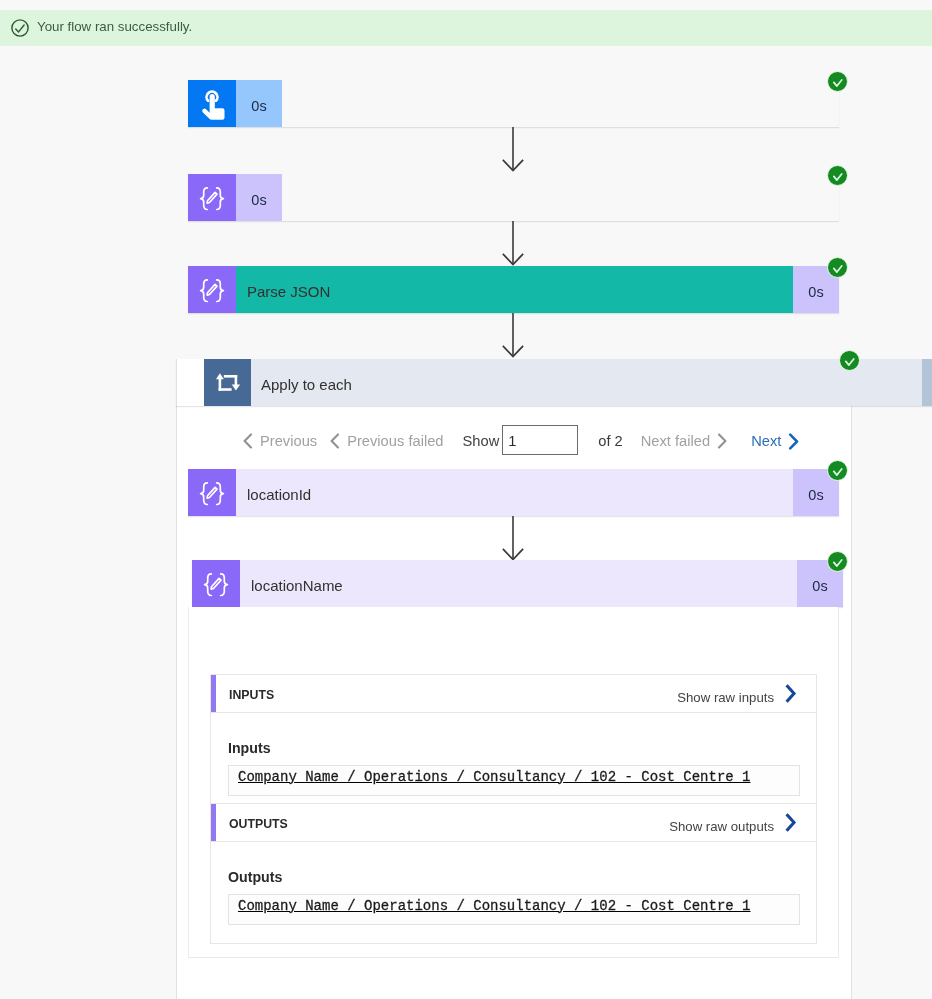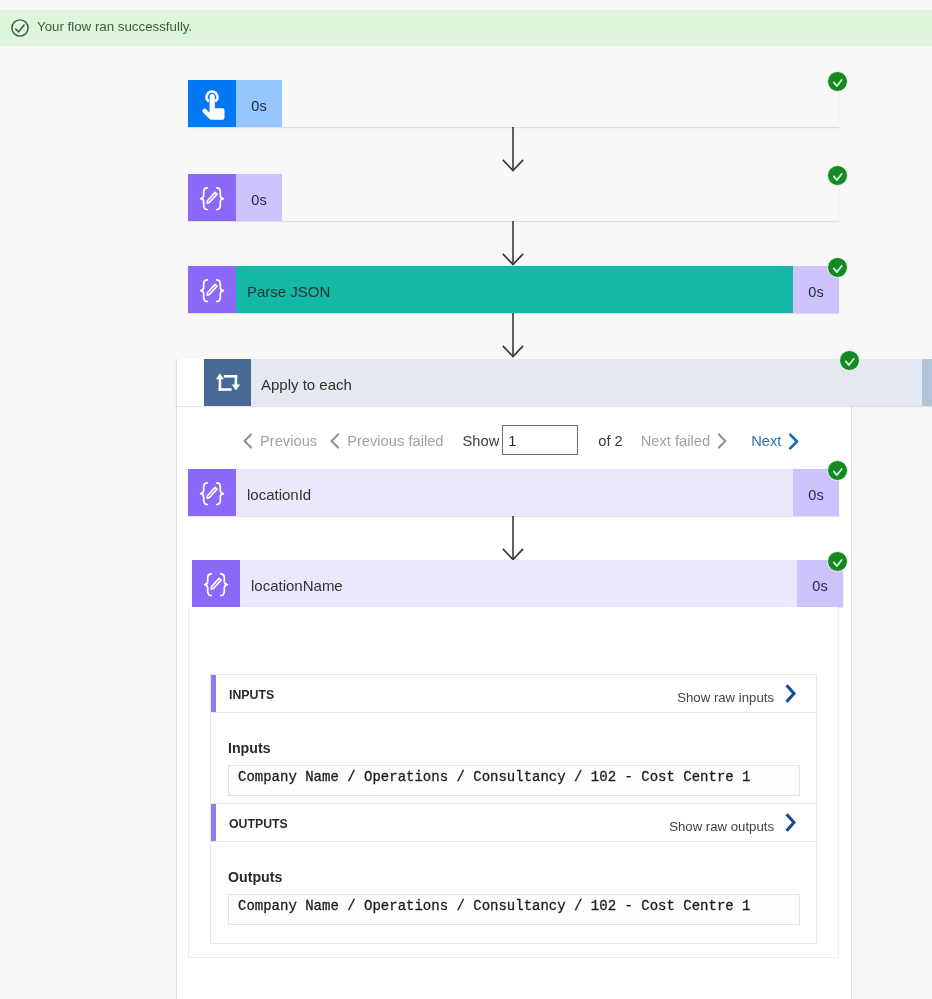--- a/index.html
+++ b/index.html
@@ -74,21 +74,21 @@
   .panel .accent{position:absolute;left:0;top:0;width:4.5px;height:37px;background:#9279f2;}
   .panel .ptitle{margin-left:18px;font-size:12.3px;font-weight:bold;color:#2b2a29;
                  position:relative;top:1px;}
   .panel .plink{margin-left:auto;margin-right:20px;display:flex;align-items:center;
                 font-size:13.2px;color:#44433f;}
   .panel .plink span{position:relative;top:4px;}
   .panel .plink .chev{margin-left:11px;display:block;}
   .panel .pbody{padding:27px 16px 18px 17px;}
   .panel .flabel{font-size:14.2px;font-weight:bold;color:#2b2a29;margin-bottom:9px;line-height:16px;}
   .panel .fbox{border:1px solid #e3e3e3;background:#fdfdfd;height:31px;box-sizing:border-box;
-               display:flex;align-items:center;}
+               display:flex;align-items:center;text-decoration:underline;}
   .panel .fval{margin-left:9px;font-family:"Liberation Mono",monospace;font-size:14px;
                color:#1a1a1a;white-space:pre;position:relative;top:-4px;
                -webkit-text-stroke:0.28px #1a1a1a;}
 </style>
 </head>
 <body>
 
 <div id="root">
 
   <div class="banner">

